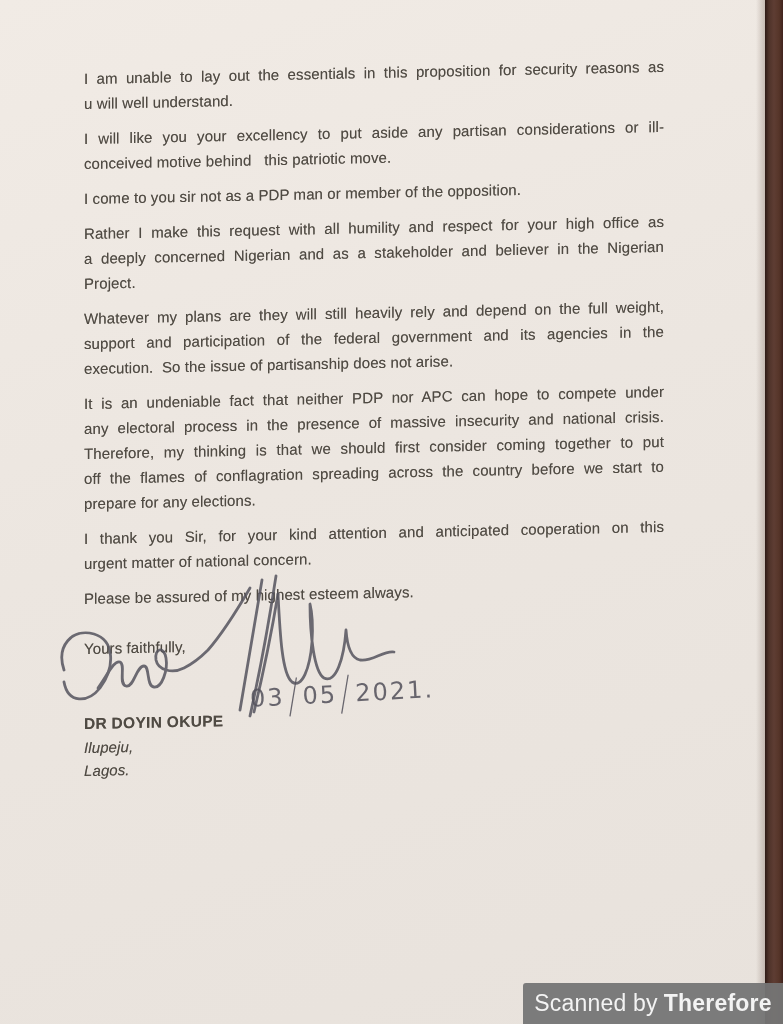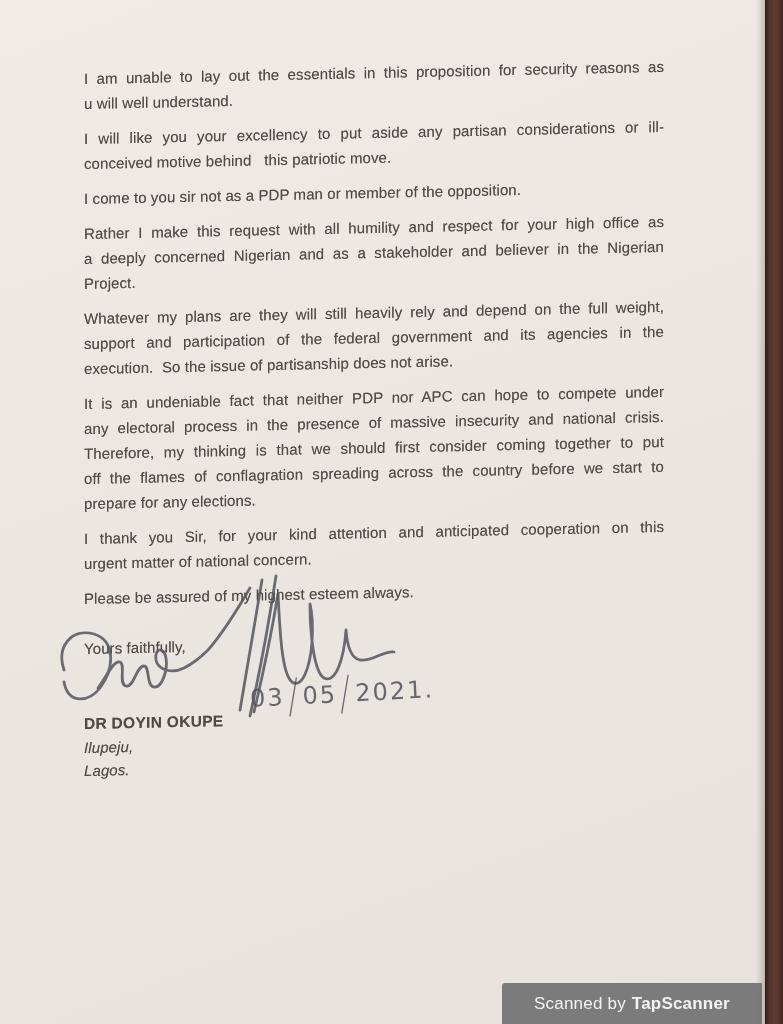--- a/index.html
+++ b/index.html
@@ -33,24 +33,24 @@
     position:absolute;left:250px;top:680px;
     transform:rotate(-3deg);
     font-family:"DejaVu Sans",sans-serif;font-size:24px;color:#56545e;
     letter-spacing:2px;opacity:.88;white-space:nowrap;
   }
   .hand-date .sl{
     display:inline-block;transform:scaleY(2.05) rotate(7deg);
     font-weight:200;margin:0 4px;
   }
   .badge{
-    position:absolute;left:502px;top:983px;width:260px;height:41px;
+    position:absolute;left:523px;top:983px;width:260px;height:41px;
     background:rgba(117,117,117,0.95);border-radius:3px 0 0 0;
     display:flex;align-items:center;justify-content:center;
-    color:#f3f3f3;font-size:17px;letter-spacing:.2px;
+    color:#f3f3f3;font-size:23px;letter-spacing:.2px;
   }
   .badge b{margin-left:6px;font-weight:bold;}
 </style>
 </head>
 <body>
 
 <div class="scan">
 
   <div class="letter">
     <div>
@@ -111,16 +111,16 @@
 
   <div class="hand-date">
     <span>03</span><span class="sl">/</span><span>05</span><span class="sl">/</span><span>2021.</span>
   </div>
 
   <div class="paper-edge-shadow"></div>
   <div class="wood"></div>
 
   <div class="badge">
     <span>Scanned by</span>
-    <b>TapScanner</b>
+    <b>Therefore</b>
   </div>
 
 </div>
 
 </body></html>

